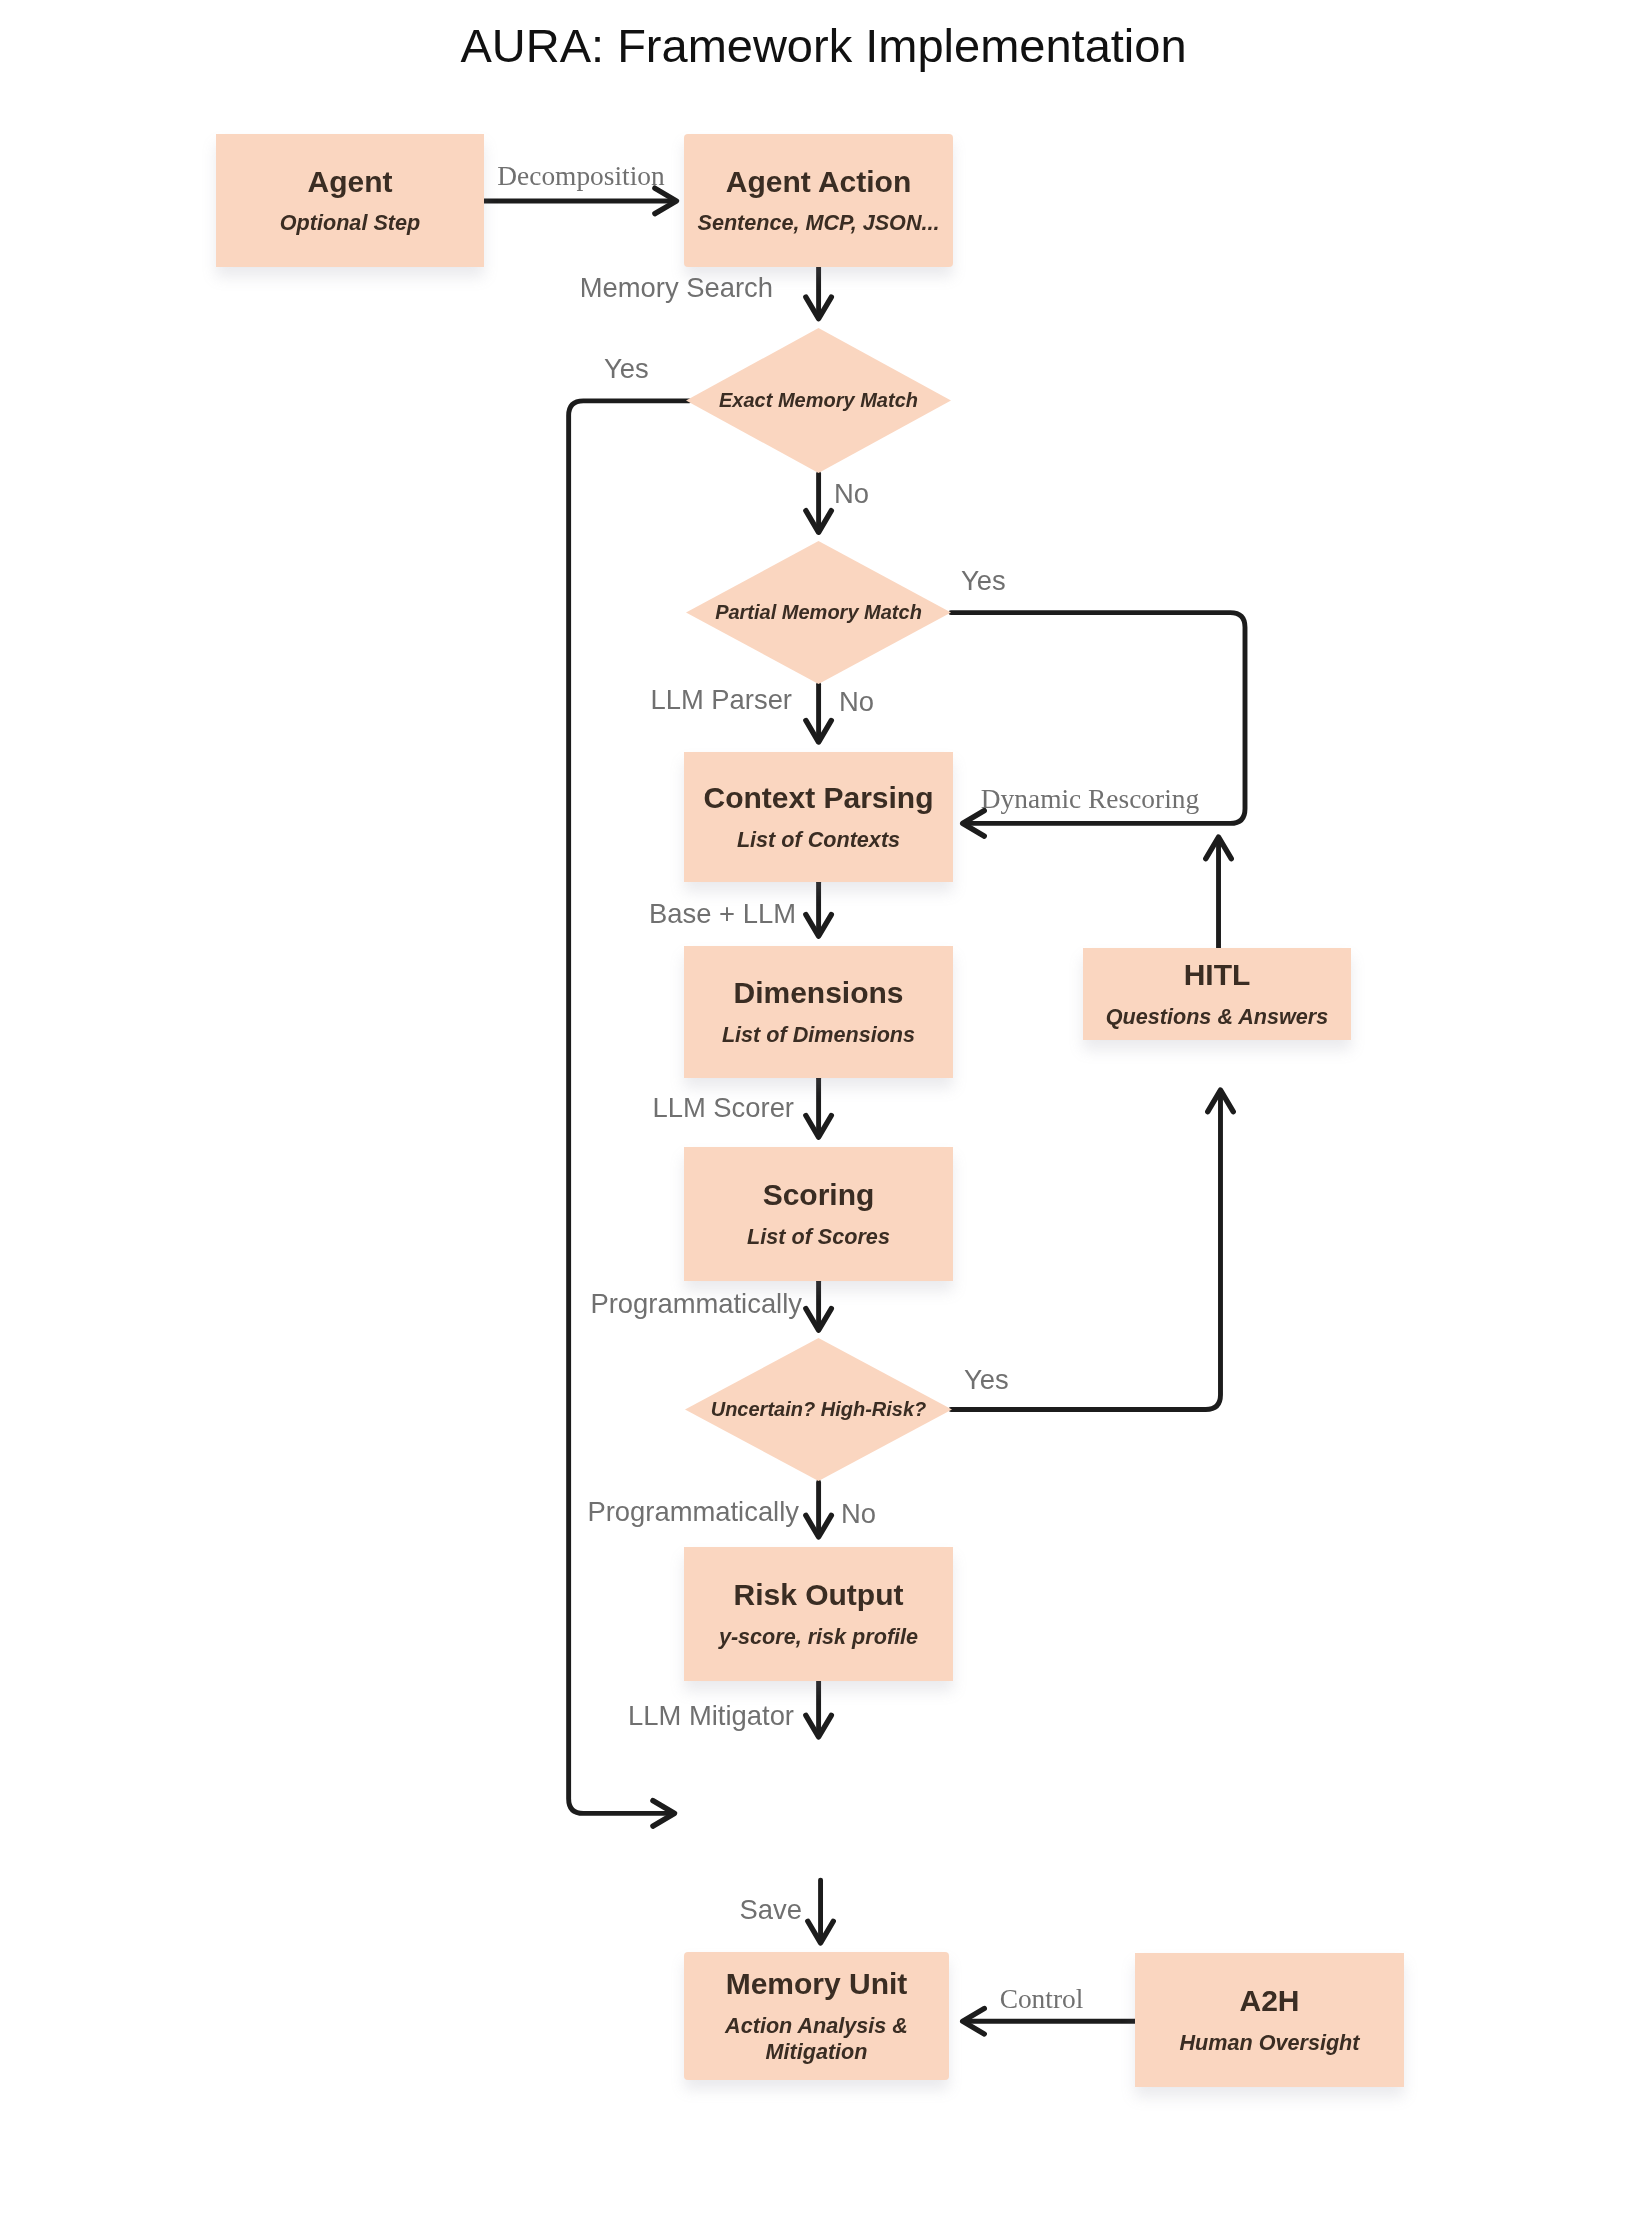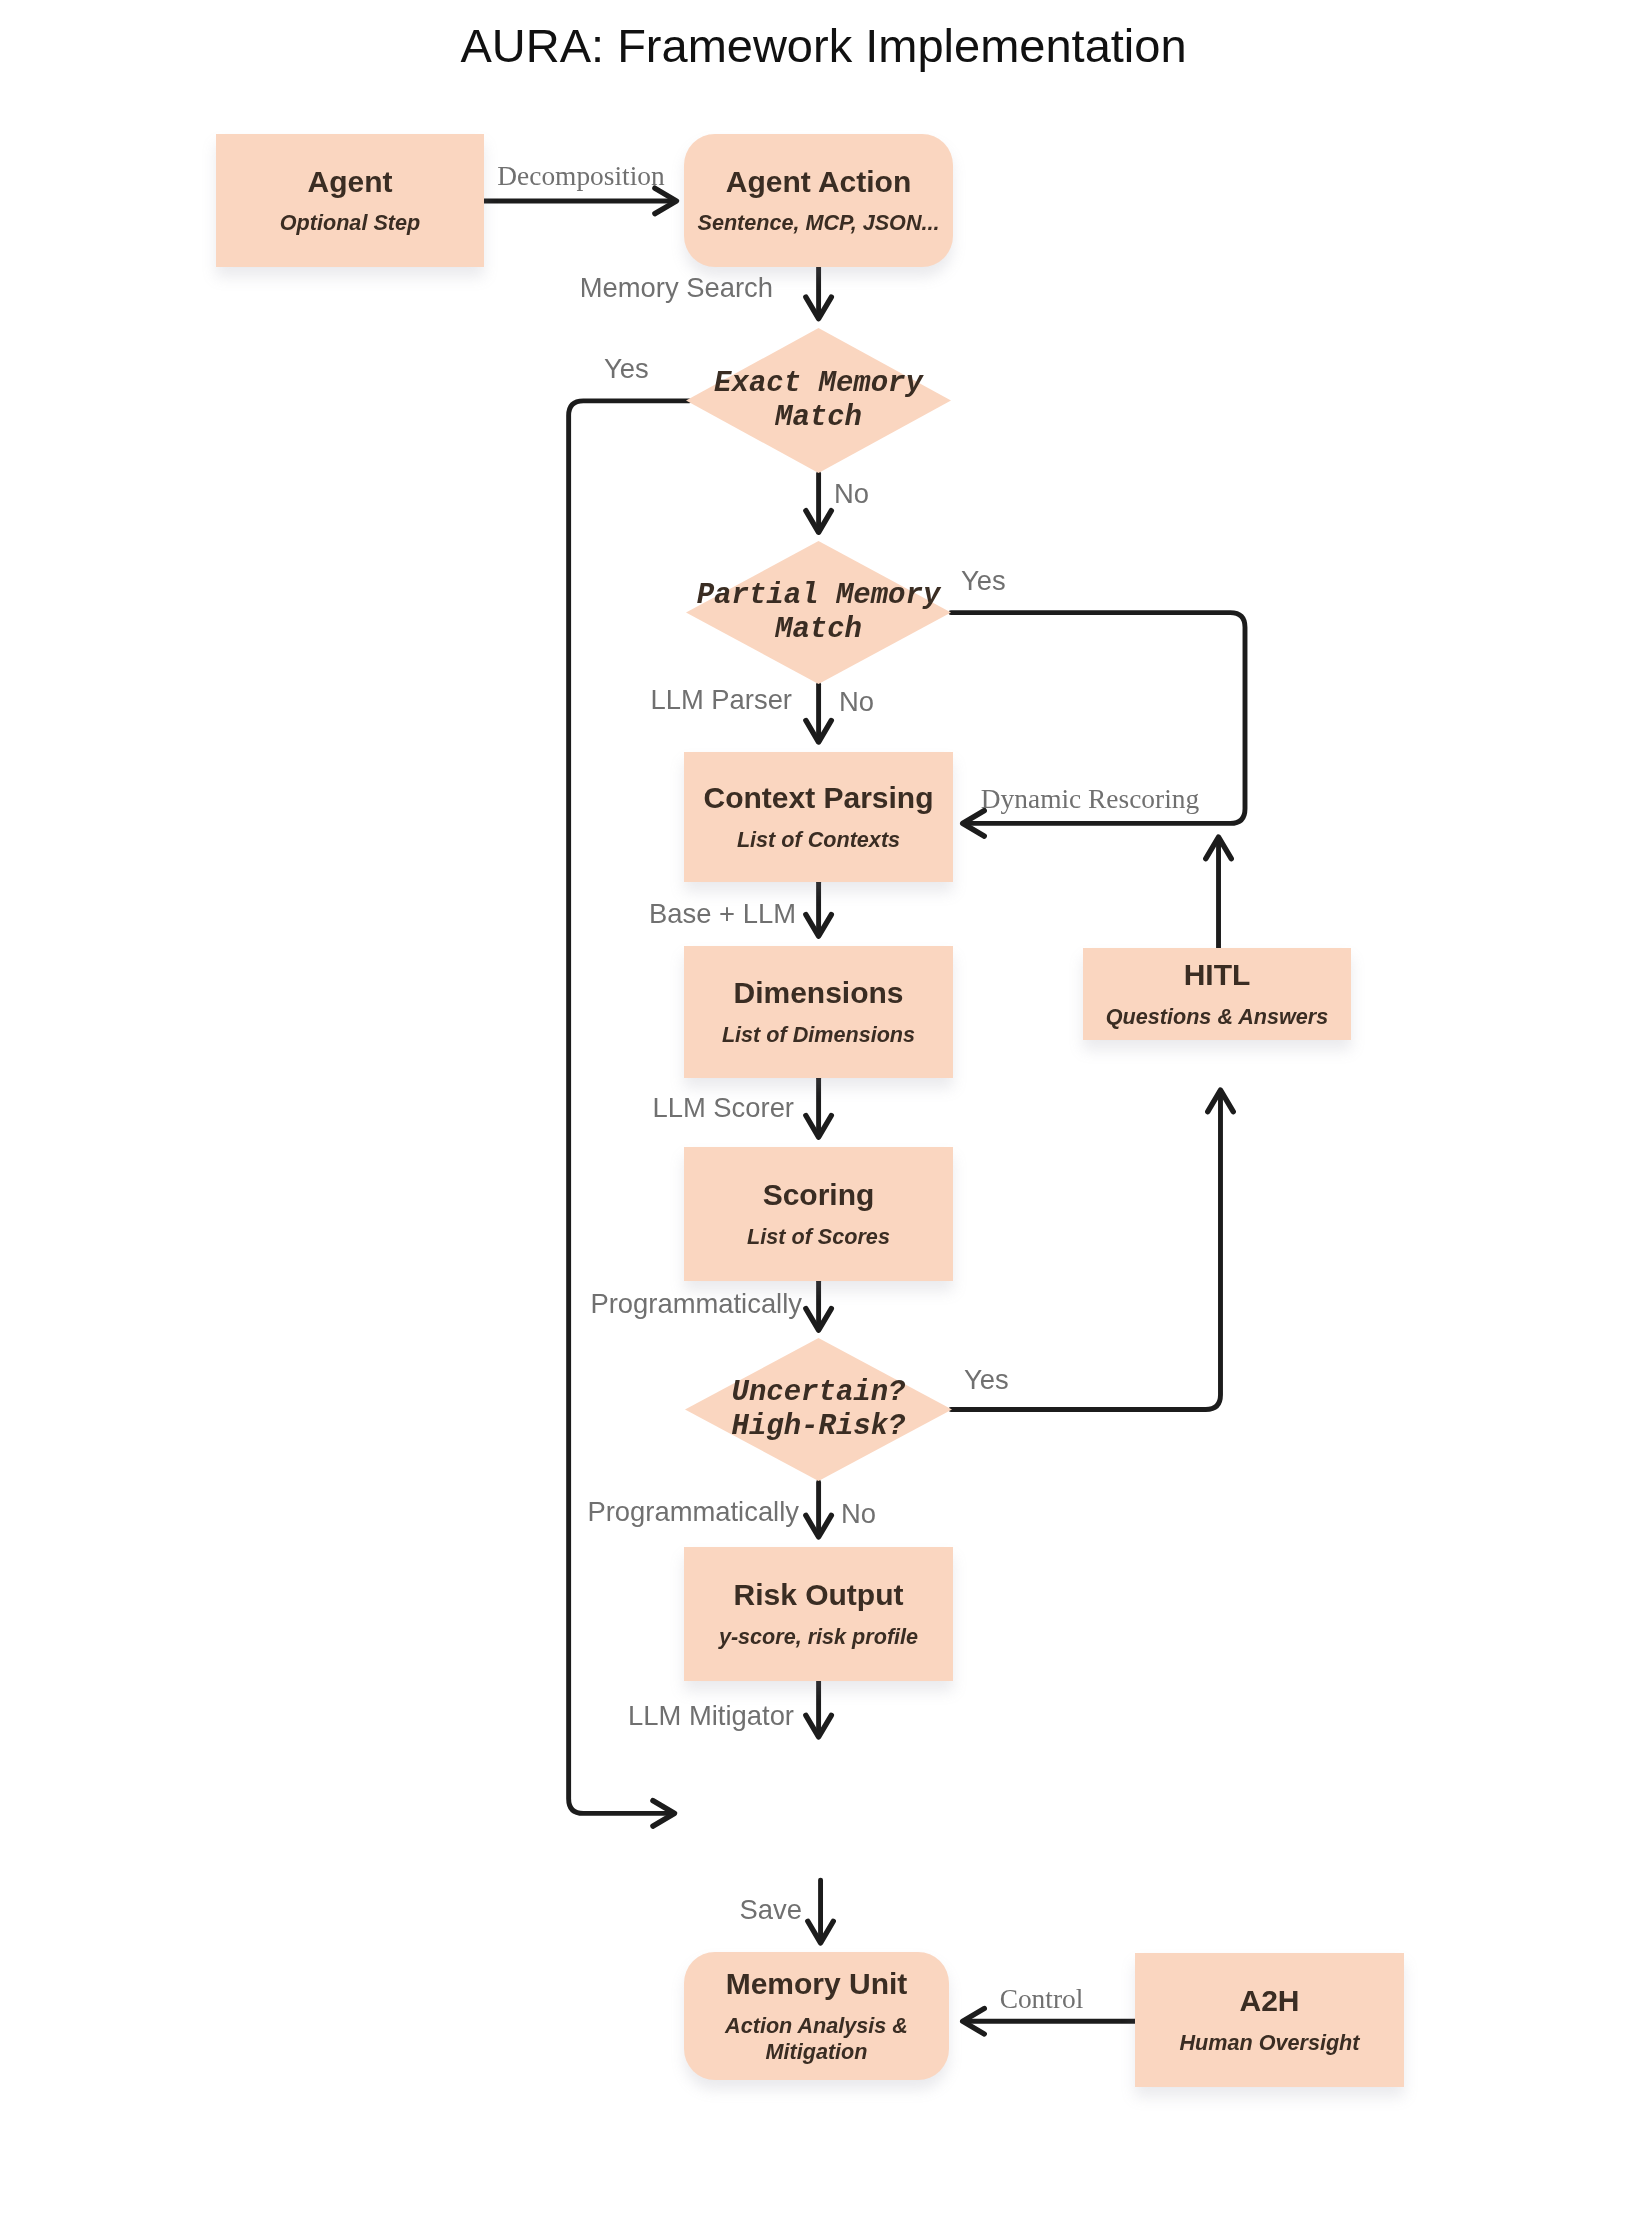--- a/index.html
+++ b/index.html
@@ -3,27 +3,27 @@
 <meta charset="utf-8">
 <style>
   html,body{margin:0;padding:0;background:#ffffff;}
   body{width:1647px;height:2231px;position:relative;font-family:"Liberation Sans",sans-serif;overflow:hidden;}
   .stage{position:absolute;inset:0;}
   .page-title{position:absolute;top:17.6px;left:0;width:1647px;text-align:center;
     font-size:47px;font-weight:400;color:#111111;letter-spacing:0px;}
   .node{position:absolute;background:#fad6c0;display:flex;flex-direction:column;
     align-items:center;justify-content:center;text-align:center;
     box-shadow:0 9.8px 13.7px rgba(140,140,155,0.18);}
-  .node.rounded{border-radius:31px;}
+  .node.rounded{border-radius:4px;}
   .node.diamond{background:transparent;box-shadow:none;}
   .diamond-fill{position:absolute;inset:0;background:#fad6c0;
     clip-path:polygon(50% 0%,100% 50%,50% 100%,0% 50%);}
   .node .ntitle{font-size:30px;font-weight:700;color:#3a2d23;line-height:1.15;position:relative;}
   .node .nsub{font-size:21.6px;font-weight:700;font-style:italic;color:#3a2d23;line-height:1.2;margin-top:11px;position:relative;}
-  .node.diamond .ntitle{font-size:29px;font-style:italic;font-family:Liberation Mono, monospace;}
+  .node.diamond .ntitle{font-size:20px;font-style:italic;}
   svg.wires{position:absolute;inset:0;width:1647px;height:2231px;}
   .elabel{position:absolute;font-size:27.4px;color:#707070;white-space:nowrap;}
   .elabel.center{text-align:center;font-family:Liberation Serif, serif;}
 </style>
 </head>
 <body>
 
 <div class="stage">
 
   <div class="page-title">AURA: Framework Implementation</div>

